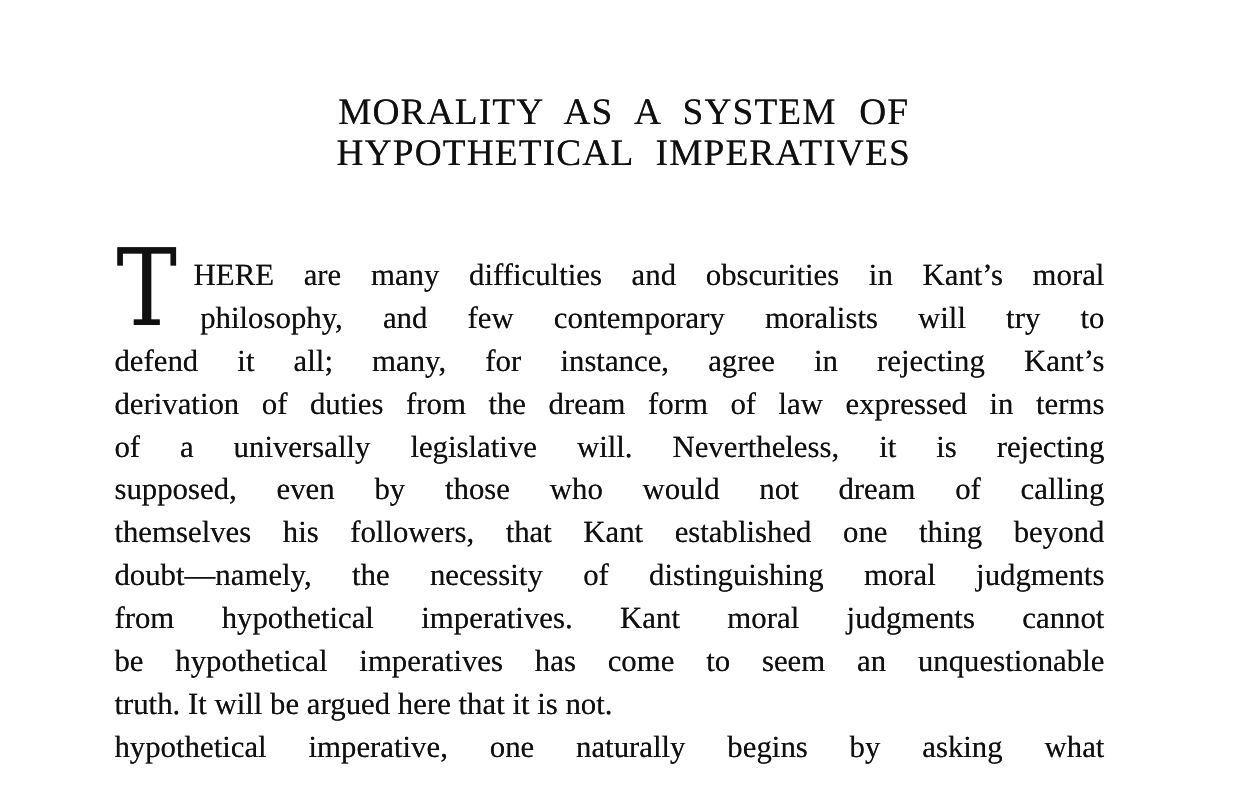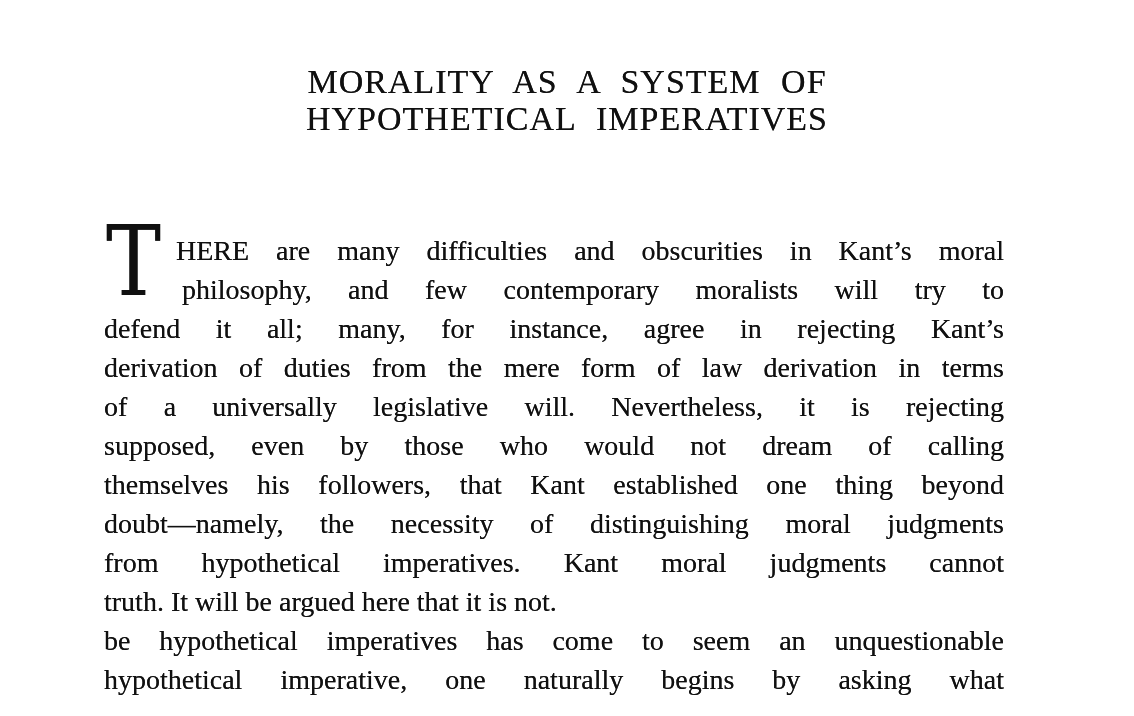--- a/index.html
+++ b/index.html
@@ -15,21 +15,21 @@
     width: 1134px;
     height: 716px;
     background: #ffffff;
     color: #101010;
     font-family: "Liberation Serif", "DejaVu Serif", serif;
     text-shadow: 0 0 0.5px rgba(16,16,16,0.8);
   }
   
   .title {
     position: absolute;
-    top: 63px;
+    top: 84px;
     left: 0;
     width: 1134px;
     text-align: center;
     font-size: 34px;
     line-height: 37px;
     letter-spacing: 1px;
     word-spacing: 11px;
     font-weight: 400;
     white-space: nowrap;
   }
@@ -78,24 +78,24 @@
     <div>MORALITY AS A SYSTEM OF</div>
     <div>HYPOTHETICAL IMPERATIVES</div>
   </header>
 
   <span class="dropcap">T</span>
 
   <main class="body-col">
     <div class="ln ind-dc1">HERE are many difficulties and obscurities in Kant’s moral</div>
     <div class="ln ind-dc2">philosophy, and few contemporary moralists will try to</div>
     <div class="ln">defend it all; many, for instance, agree in rejecting Kant’s</div>
-    <div class="ln">derivation of duties from the mere form of law derivation in terms</div>
+    <div class="ln">derivation of duties from the dream form of law expressed in terms</div>
     <div class="ln">of a universally legislative will. Nevertheless, it is rejecting</div>
     <div class="ln">supposed, even by those who would not dream of calling</div>
     <div class="ln">themselves his followers, that Kant established one thing beyond</div>
     <div class="ln">doubt—namely, the necessity of distinguishing moral judgments</div>
     <div class="ln">from hypothetical imperatives. Kant moral judgments cannot</div>
+    <div class="ln">be hypothetical imperatives has come to seem an unquestionable</div>
     <div class="ln noj">truth. It will be argued here that it is not.</div>
-    <div class="ln">be hypothetical imperatives has come to seem an unquestionable</div>
     <div class="ln">hypothetical imperative, one naturally begins by asking what</div>
   </main>
 
 </div>
 
 </body></html>

